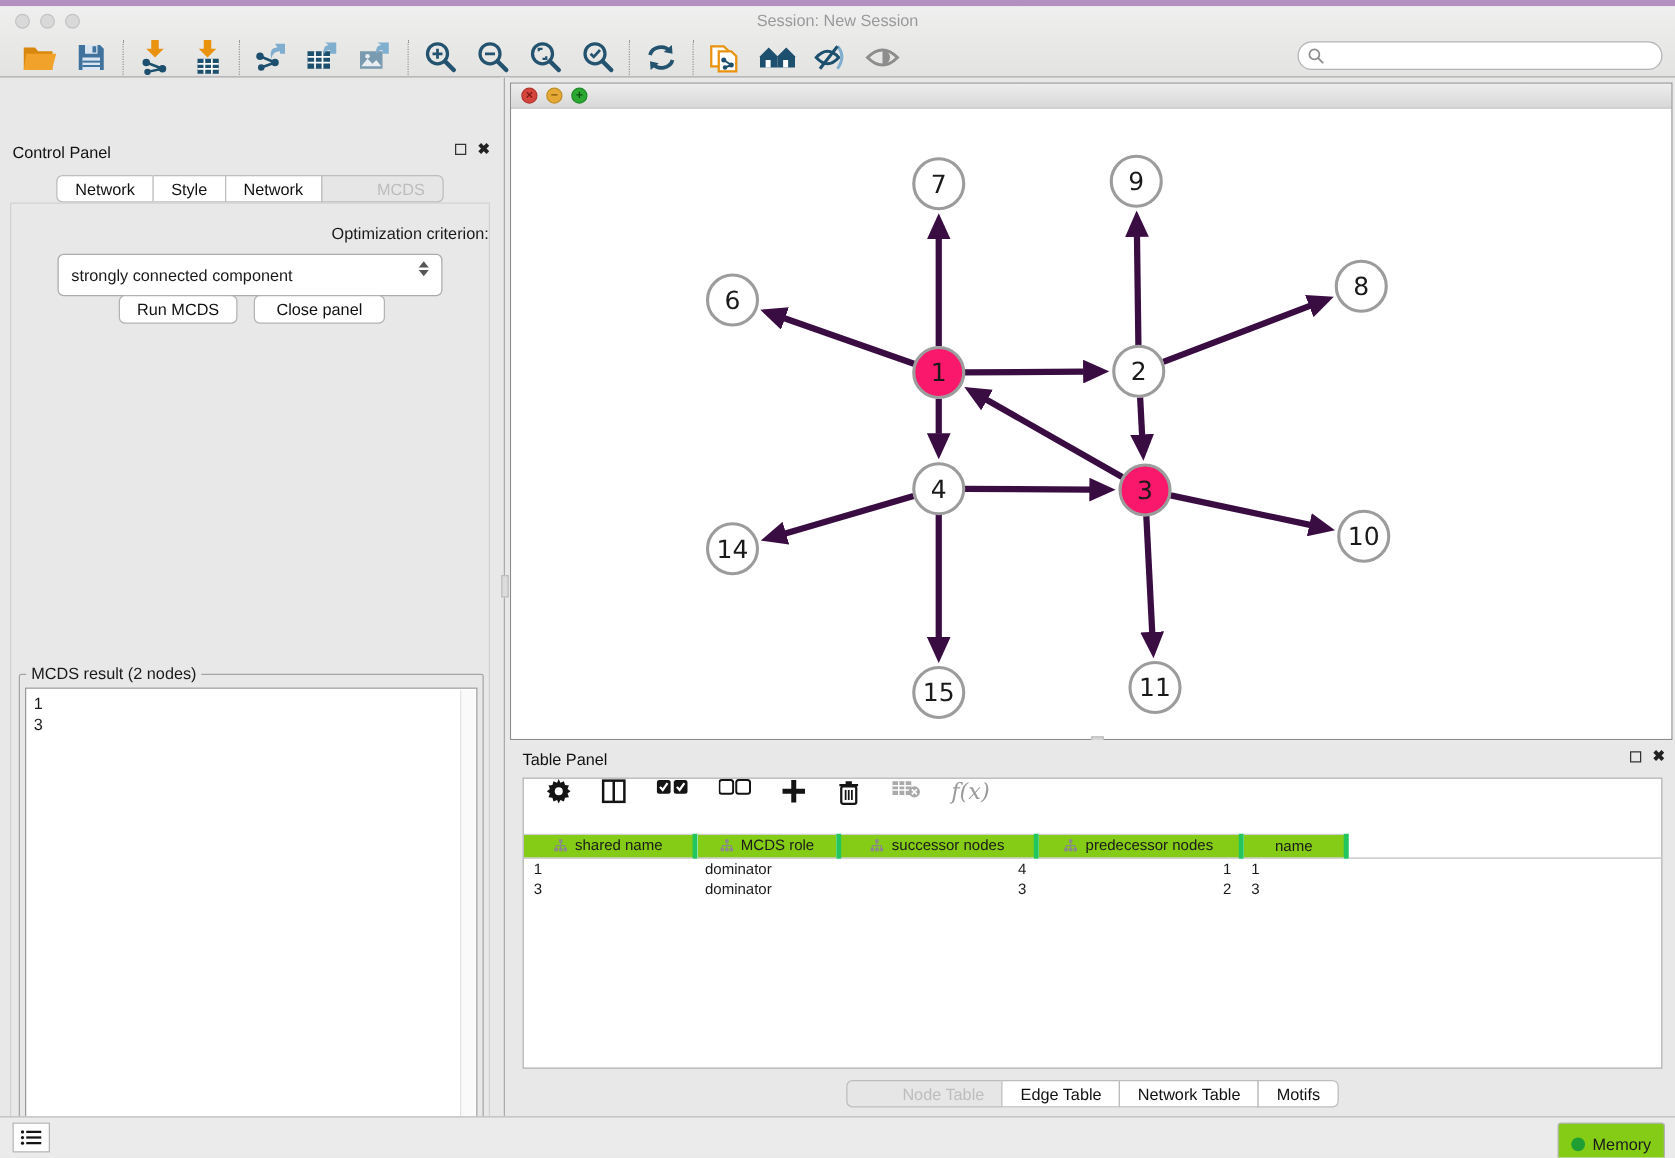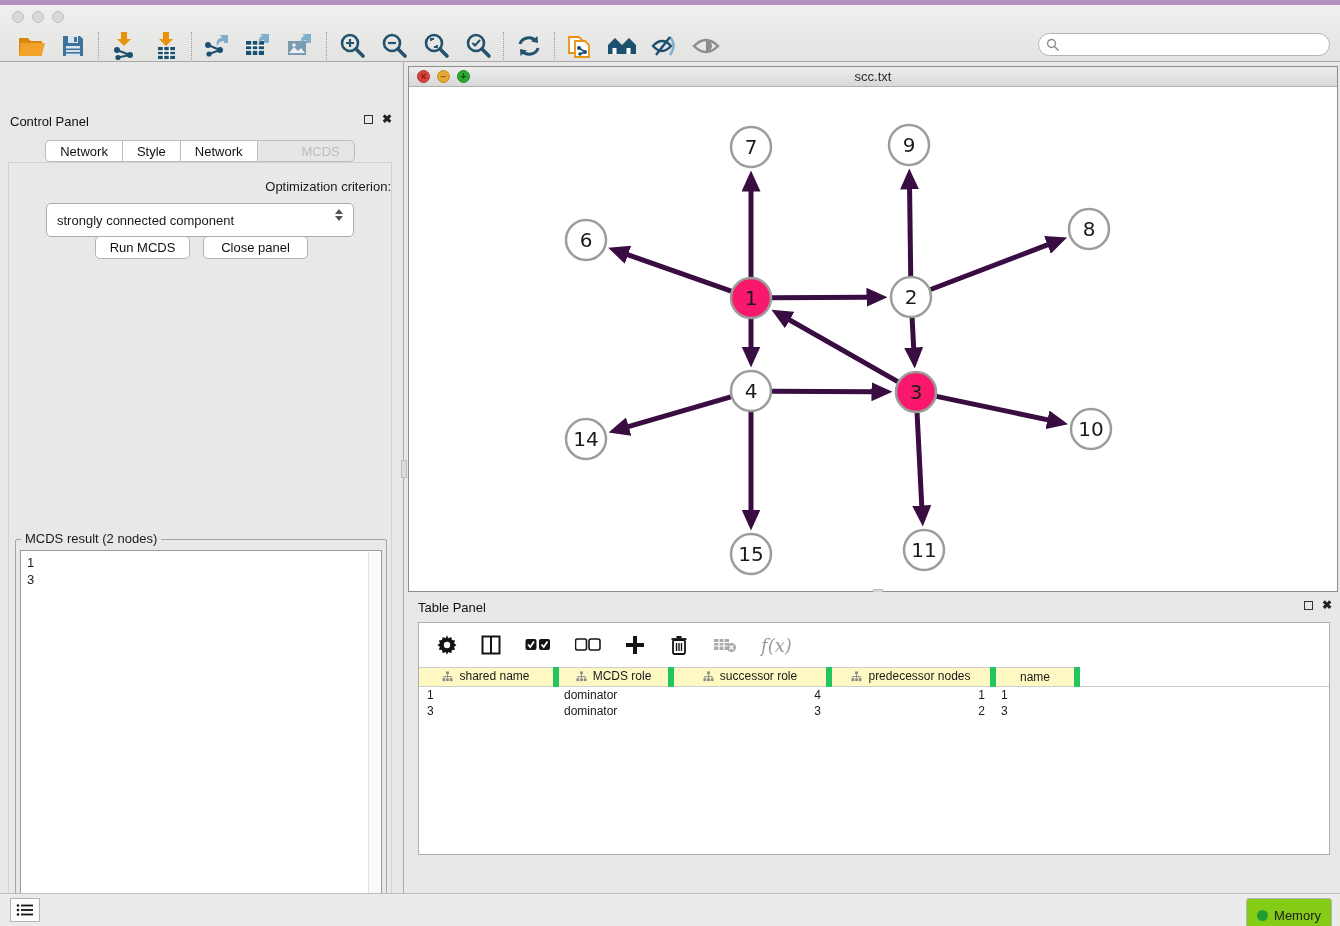--- a/index.html
+++ b/index.html
@@ -61,25 +61,25 @@
   .tl-yellow { background:#e6a935; border:1px solid #c08e27; color:#8a5d10; }
   .tl-green { background:#2ba832; border:1px solid #1f8a28; color:#0c5212; }
   .net-title { position:absolute; top:2px; left:0; right:0; text-align:center; font-size:13px; color:#2b2b2b; }
   .net-canvas { position:absolute; left:0; top:20px; right:0; bottom:0; background:#fff; }
   .net-canvas svg { display:block; }
   .h-grip { position:absolute; left:50%; bottom:-4px; width:10px; height:6px; background:#d6d6d6; border:1px solid #bdbdbd; }
 
   
   .table-panel { position:absolute; left:408px; top:592px; width:932px; height:301px; background:#e8e8e8; }
   .tp-box { position:absolute; left:10px; right:10px; top:30px; height:233px; background:#fff; border:1px solid #adadad; }
-  .tp-toolbar { position:relative; height:44px; display:flex; align-items:center; padding-left:18px; gap:24px; }
+  .tp-toolbar { position:relative; height:44px; display:flex; align-items:flex-start; padding-left:18px; gap:24px; }
   .tp-icon { display:flex; align-items:center; justify-content:center; }
   .fx { font-family:"DejaVu Serif", serif; font-style:italic; font-size:18px; color:#9b9b9b; }
   table.node-table { width:100%; border-collapse:collapse; table-layout:fixed; font-size:12px; }
-  table.node-table th { background:#fef9c3; border-top:1px solid #cfcfcf; border-bottom:1px solid #cfcfcf; border-right:6px solid #22c55e; font-weight:normal; height:19px; text-align:center; white-space:nowrap; overflow:hidden; }
+  table.node-table th { background:#84cc16; border-top:1px solid #cfcfcf; border-bottom:1px solid #cfcfcf; border-right:4px solid #22c55e; font-weight:normal; height:19px; text-align:center; white-space:nowrap; overflow:hidden; }
   table.node-table th .hdr { display:inline-flex; align-items:center; gap:6px; }
   table.node-table th.filler { background:transparent; border-top:none; border-bottom:1px solid #cfcfcf; border-right:none; }
   table.node-table td { height:16px; padding:0 8px; white-space:nowrap; overflow:hidden; }
   .tp-tabs { top:272px; }
 
   
   .statusbar { position:absolute; left:0; bottom:0; right:0; height:33px; background:#ebebeb; border-top:1px solid #bdbdbd; }
   .list-btn { position:absolute; left:10px; top:4px; width:30px; height:24px; background:#fdfdfd; border:1px solid #b3b3b3; display:flex; align-items:center; justify-content:center; }
   .memory-btn { position:absolute; right:8px; top:4px; height:34px; padding:0 10px; background:#84cc16; border:1px solid #b3b3b3; border-radius:3px; display:flex; align-items:center; gap:6px; font-size:13px; }
   .memory-dot { width:11px; height:11px; border-radius:50%; background:#1e9e33; }
@@ -88,20 +88,21 @@
 <body>
 
 <div class="top-strip"></div>
 <div class="chrome">
   <div class="titlebar">
     <div class="traffic-gray">
         <span></span>
         <span></span>
         <span></span>
       </div>
+    <div class="win-title">Session: New Session</div>
   </div>
   <div class="toolbar">
     <div class="tbtn">
       <svg width="27" height="22" viewBox="0 0 27 22">
           <path d="M1 3 h9 l2.5 3 H24 v15 H1 z" fill="#d9880e"></path>
           <path d="M3 8 h21 l3 0 -3.5 13 H1 z" fill="#f0a22a"></path>
         </svg>
     </div>
     <div class="tbtn">
       <svg width="22" height="22" viewBox="0 0 22 22">
@@ -279,21 +280,20 @@
   <div class="grip"></div>
 </div>
 
 <div class="net-window">
   <div class="net-titlebar">
     <div class="traffic-colored">
       <span class="tl-red">×</span>
       <span class="tl-yellow">−</span>
       <span class="tl-green">+</span>
     </div>
-    <div class="net-title">scc.txt</div>
   </div>
   <div class="net-canvas">
     <svg width="928" height="505" viewBox="0 0 928 505">
         <defs>
           <marker id="arrow" viewBox="0 0 4.2 3.8" markerWidth="4.2" markerHeight="3.8" refX="0.1" refY="1.9" orient="auto" markerUnits="strokeWidth">
             <path d="M0,0 L4.2,1.9 L0,3.8 Z" fill="#3a0d42"></path>
           </marker>
         </defs>
         <line x1="342" y1="190" x2="342" y2="104" stroke="#3a0d42" stroke-width="5" marker-end="url(#arrow)"></line>
         <line x1="322.18835217887363" y1="204.03590561439194" x2="218.5101192442648" y2="167.59143585555975" stroke="#3a0d42" stroke-width="5" marker-end="url(#arrow)"></line>
@@ -430,21 +430,21 @@
                 <span>MCDS role</span>
               </span></th>
           <th><span class="hdr">
                 <svg width="11" height="11" viewBox="0 0 12 12">
                   <rect x="4.5" y="0.5" width="3" height="3" fill="#8a8a8a"></rect>
                   <path d="M6 3.5 v2.5 M2 6 h8 M2 6 v2 M6 6 v2 M10 6 v2" stroke="#8a8a8a" stroke-width="1"></path>
                   <rect x="0.5" y="8" width="3" height="3" fill="#8a8a8a"></rect>
                   <rect x="4.5" y="8" width="3" height="3" fill="#8a8a8a"></rect>
                   <rect x="8.5" y="8" width="3" height="3" fill="#8a8a8a"></rect>
                 </svg>
-                <span>successor role</span>
+                <span>successor nodes</span>
               </span></th>
           <th><span class="hdr">
                 <svg width="11" height="11" viewBox="0 0 12 12">
                   <rect x="4.5" y="0.5" width="3" height="3" fill="#8a8a8a"></rect>
                   <path d="M6 3.5 v2.5 M2 6 h8 M2 6 v2 M6 6 v2 M10 6 v2" stroke="#8a8a8a" stroke-width="1"></path>
                   <rect x="0.5" y="8" width="3" height="3" fill="#8a8a8a"></rect>
                   <rect x="4.5" y="8" width="3" height="3" fill="#8a8a8a"></rect>
                   <rect x="8.5" y="8" width="3" height="3" fill="#8a8a8a"></rect>
                 </svg>
                 <span>predecessor nodes</span>
@@ -468,20 +468,26 @@
             <td style="text-align: left;">3</td>
             <td style="text-align: left;">dominator</td>
             <td style="text-align: right;">3</td>
             <td style="text-align: right;">2</td>
             <td style="text-align: left;">3</td>
             <td></td>
           </tr>
         </tbody>
     </table>
   </div>
+  <div class="tabs-row tp-tabs">
+    <div class="tab selected">Node Table</div>
+    <div class="tab">Edge Table</div>
+    <div class="tab">Network Table</div>
+    <div class="tab">Motifs</div>
+  </div>
 </div>
 
 <div class="statusbar">
   <div class="list-btn">
     <svg width="18" height="14" viewBox="0 0 18 14">
         <circle cx="2" cy="2.5" r="1.3" fill="#141414"></circle>
         <rect x="5" y="1.6" width="12" height="1.8" fill="#141414"></rect>
         <circle cx="2" cy="7" r="1.3" fill="#141414"></circle>
         <rect x="5" y="6.1" width="12" height="1.8" fill="#141414"></rect>
         <circle cx="2" cy="11.5" r="1.3" fill="#141414"></circle>

